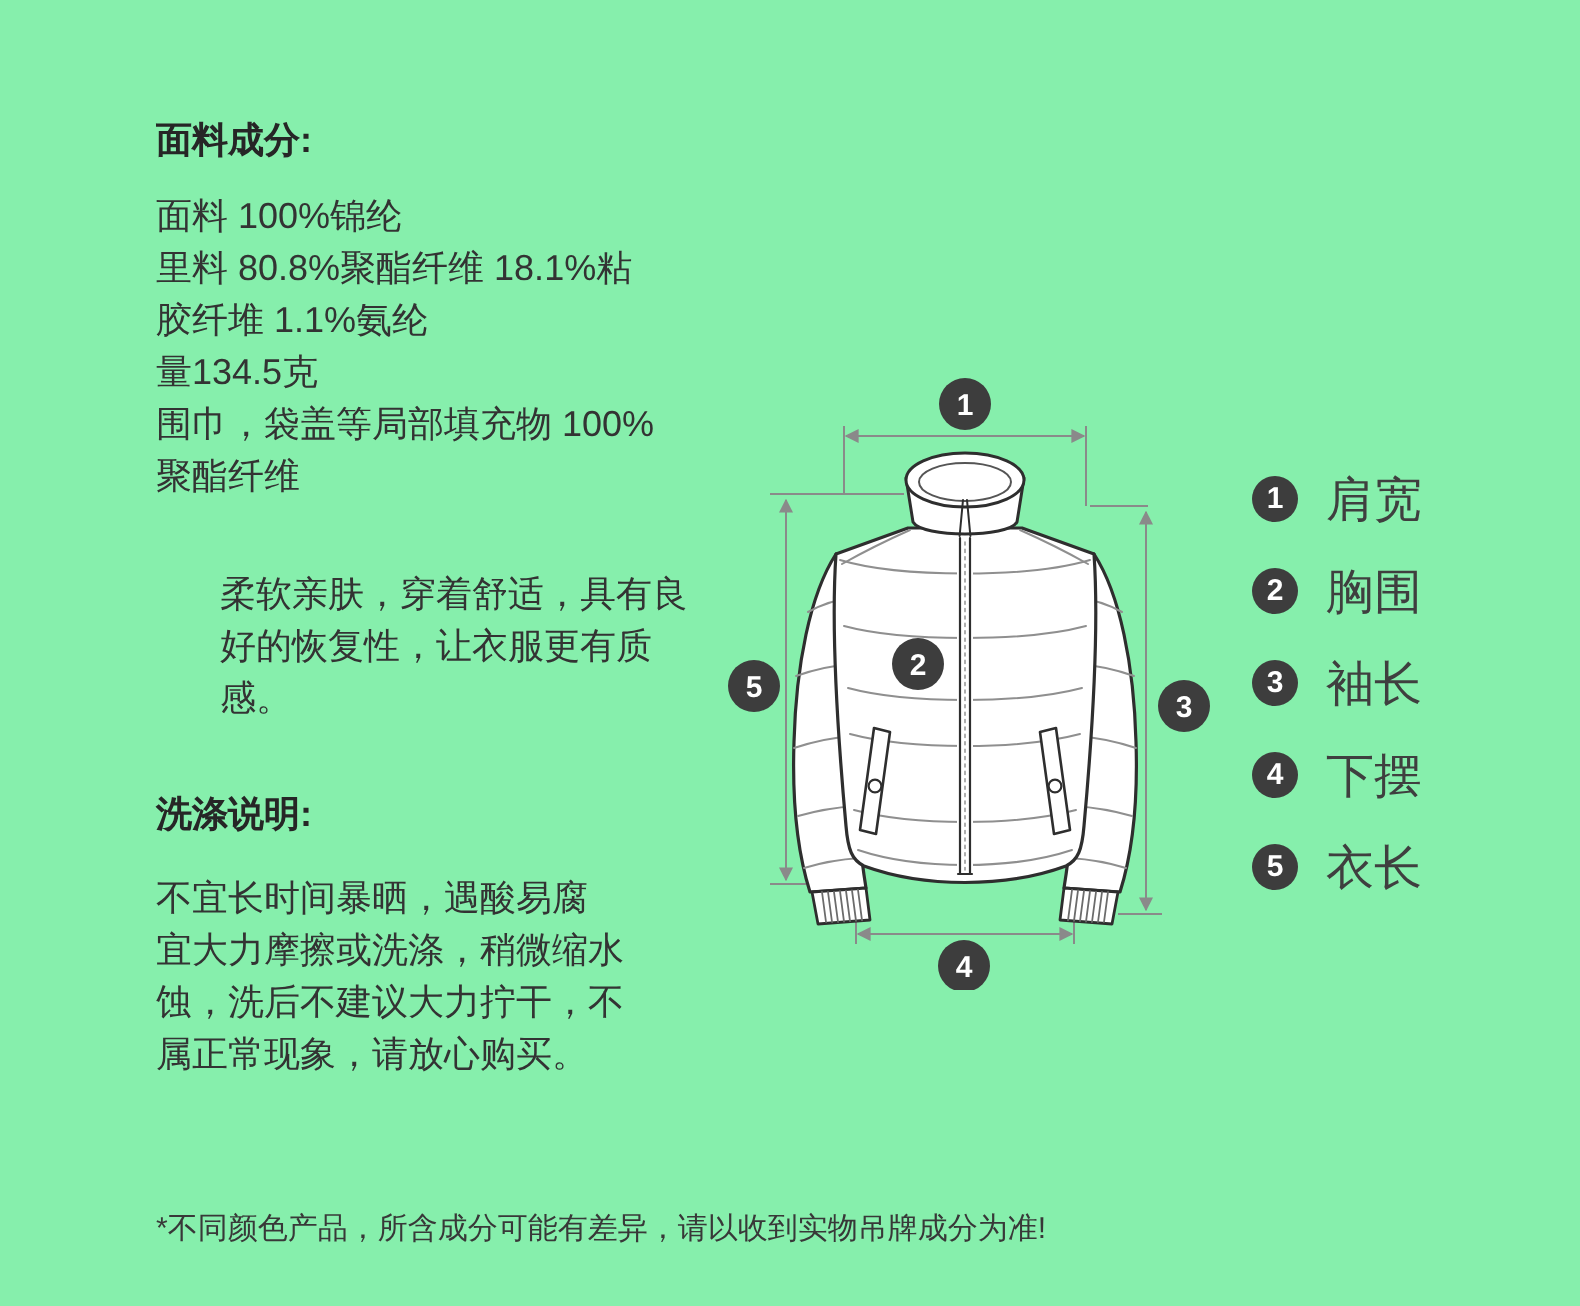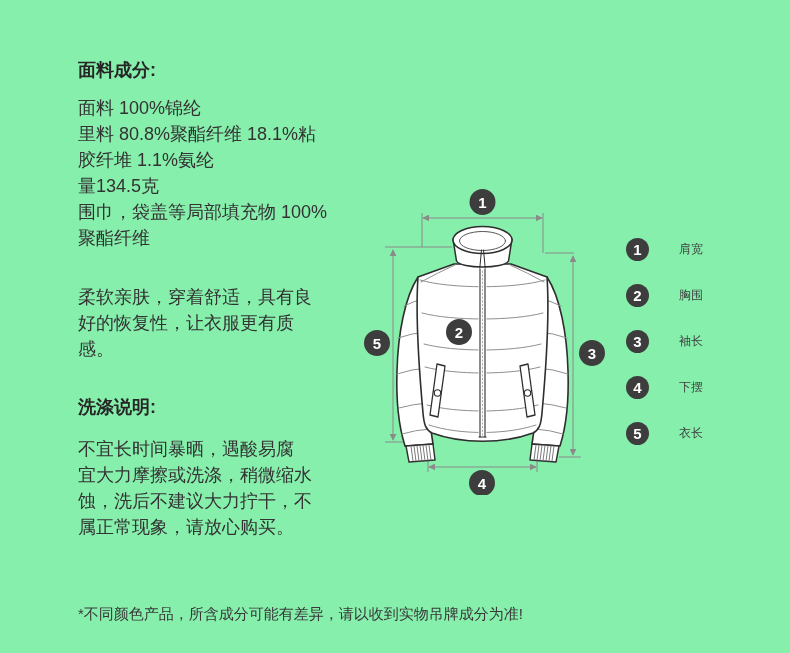--- a/index.html
+++ b/index.html
@@ -32,21 +32,21 @@
   }
   .para{margin:0;}
   .para .line{
     font-size:18px;
     line-height:26px;
     color:#333333;
     white-space:nowrap;
   }
   .sec-0 .para{margin-top:14px;}
   .sec-1{margin-top:33px;}
-  .sec-1 .para{margin-top:13px;}
+  .sec-1 .para{margin-top:13px;margin-left:32px;}
   .sec-2{margin-top:35px;}
   .sec-2 .para{margin-top:18px;}
   
   .diagram{
     position:absolute;
     left:355px;
     top:185px;
     width:260px;
     height:310px;
   }
@@ -69,22 +69,22 @@
     background:#3d3d3d;
     color:#ffffff;
     font-size:15px;
     font-weight:bold;
     display:flex;
     align-items:center;
     justify-content:center;
     flex:0 0 auto;
   }
   .legend-label{
-    margin-left:30px;
-    font-size:12px;
+    margin-left:14px;
+    font-size:24px;
     color:#3f3f3f;
     white-space:nowrap;
   }
   
   .disclaimer{
     position:absolute;
     left:78px;
     top:605px;
     font-size:15px;
     color:#383838;

